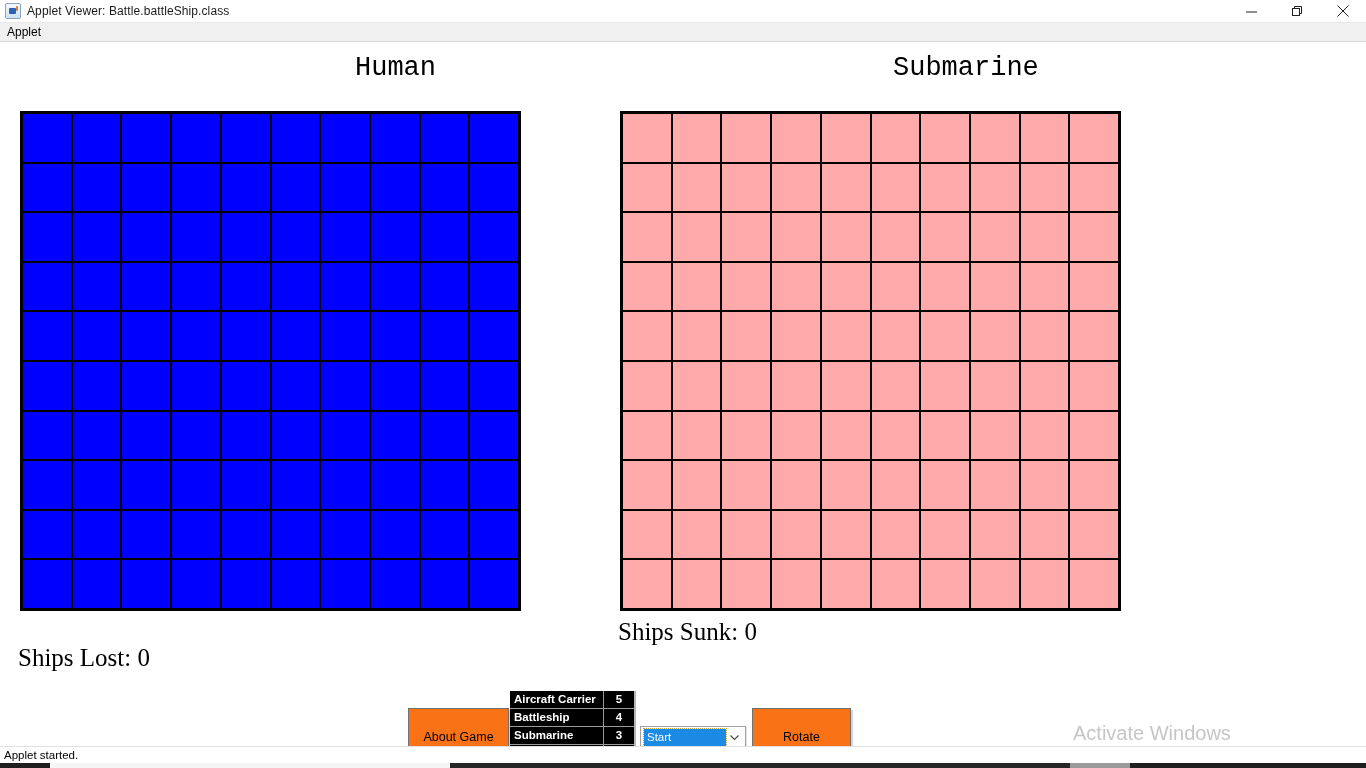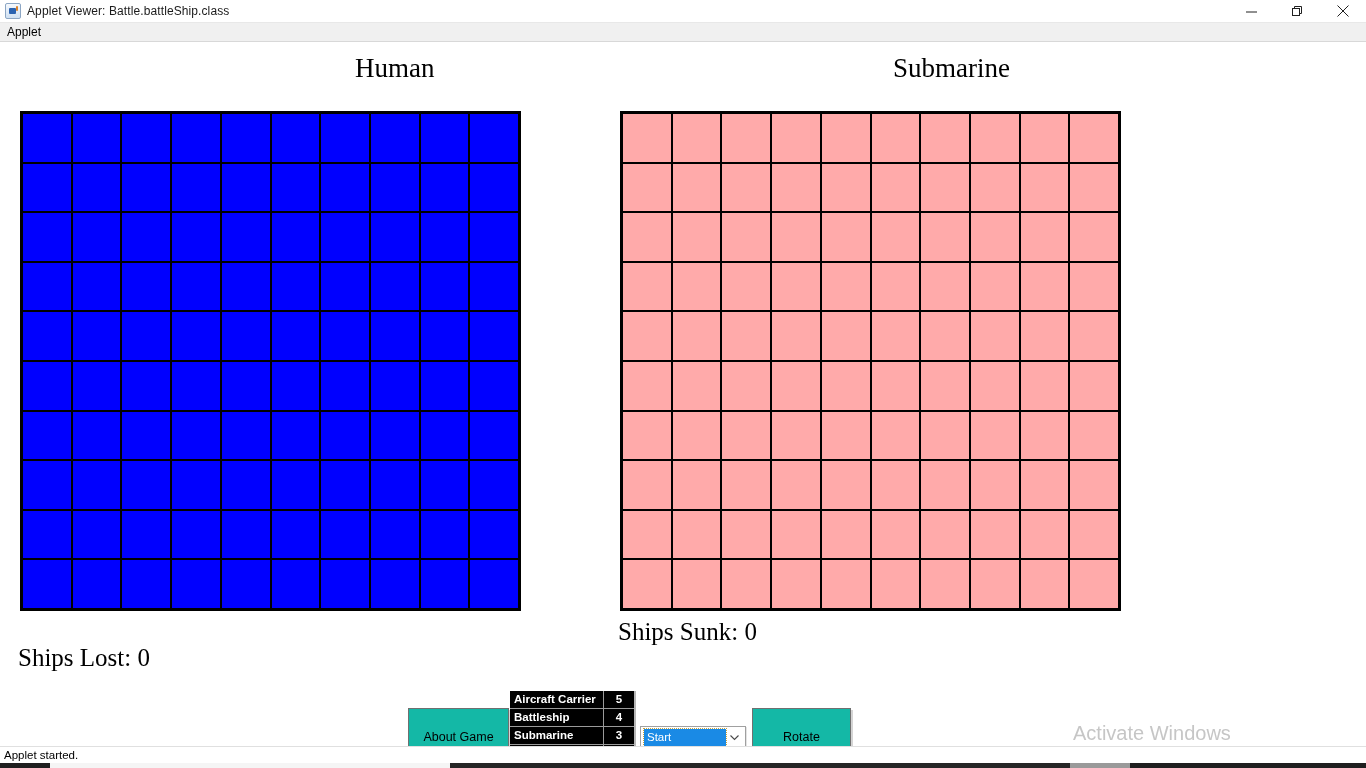--- a/index.html
+++ b/index.html
@@ -58,21 +58,21 @@
 
   
   #applet {
     position: absolute; left: 0; top: 42px;
     width: 1366px; height: 704px;
     background: #ffffff;
   }
 
   .board-title {
     position: absolute;
-    font-family: Liberation Serif, serif;
+    font-family: Liberation Mono, monospace;
     font-size: 27px; color: #000;
     white-space: nowrap;
     text-align: right;
   }
   #title-human   { left: 355px; top: 11px; }
   #title-comp    { left: 893px; top: 11px; }
 
   .board {
     position: absolute;
     display: grid;
@@ -92,21 +92,21 @@
     position: absolute;
     font-family: "Liberation Serif", serif;
     font-size: 25px; color: #000; white-space: nowrap;
   }
   #score-lost { left: 18px; top: 602px; }
   #score-sunk { left: 618px; top: 576px; }
 
   
   .btn {
     position: absolute;
-    background: #14b8a6;
+    background: #f97316;
     border: 1px solid #707070;
     box-shadow: 2px 2px 0 #d4d4d4;
     display: flex; align-items: center; justify-content: center;
     font-size: 12.5px; color: #000;
     font-family: "Liberation Sans", sans-serif;
   }
   #btn-about  { left: 408px; top: 666px; width: 101px; height: 58px; }
   #btn-rotate { left: 752px; top: 666px; width: 99px;  height: 58px; }
   #btn-reset  { left: 857px; top: 666px; width: 99px;  height: 58px; }
 

